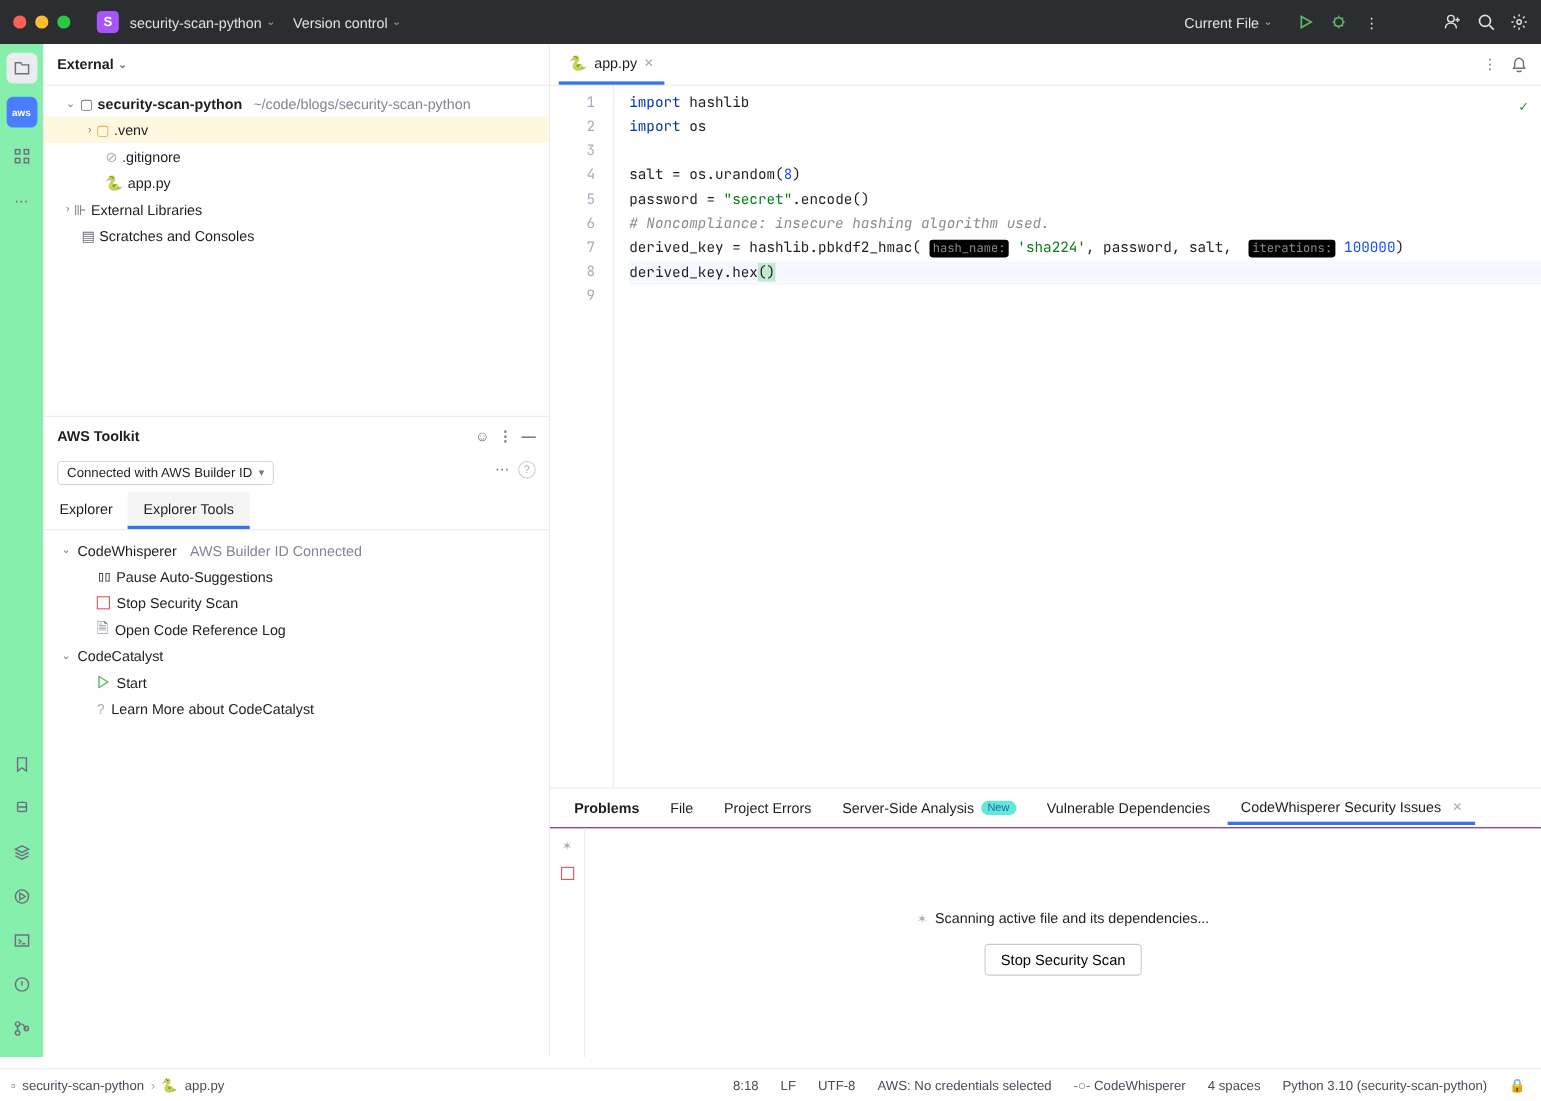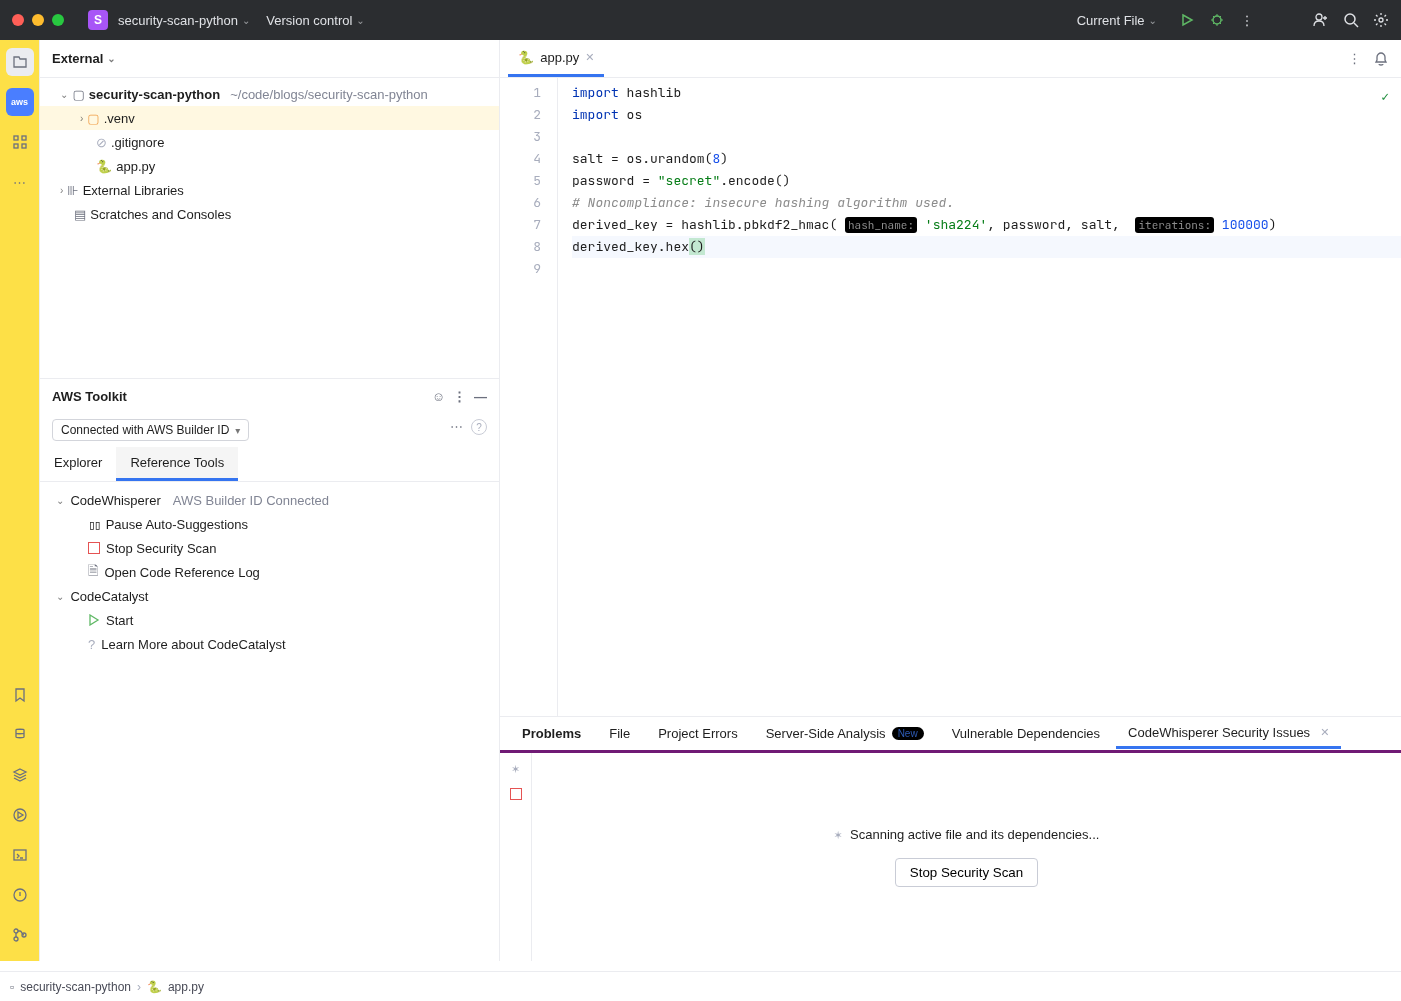--- a/index.html
+++ b/index.html
@@ -9,21 +9,21 @@
 .dot { width: 12px; height: 12px; border-radius: 50%; }
 .dot.red { background: #ff5f57; }
 .dot.yellow { background: #febc2e; }
 .dot.green { background: #28c840; }
 .proj-badge { width: 20px; height: 20px; background: #a855f7; border-radius: 4px; display: flex; align-items: center; justify-content: center; color: #fff; font-weight: 600; font-size: 12px; margin-right: 6px; }
 .titlebar-item { display: flex; align-items: center; gap: 4px; padding: 4px 8px; cursor: pointer; }
 .chev { font-size: 10px; opacity: 0.6; }
 .titlebar-right { margin-left: auto; display: flex; align-items: center; gap: 14px; }
 .icon { width: 16px; height: 16px; display: inline-flex; align-items: center; justify-content: center; }
 .main { display: flex; height: 921px; }
-.activity-bar { width: 40px; background: #fde047; border-right: 1px solid #ebecf0; display: flex; flex-direction: column; align-items: center; padding-top: 8px; gap: 12px; }
+.activity-bar { width: 40px; background: #86efac; border-right: 1px solid #ebecf0; display: flex; flex-direction: column; align-items: center; padding-top: 8px; gap: 12px; }
 .activity-bar .aitem { width: 28px; height: 28px; border-radius: 6px; display: flex; align-items: center; justify-content: center; cursor: pointer; }
 .activity-bar .aitem.active { background: #ebecf0; }
 .activity-bar .aitem.aws { background: #4a7eff; color:#fff; font-size:9px; font-weight:600; border-radius:6px; }
 .activity-bottom { margin-top: auto; display:flex; flex-direction:column; gap:12px; padding-bottom:12px; align-items:center; }
 .left-panel { width: 460px; display: flex; flex-direction: column; border-right: 1px solid #ebecf0; }
 .panel-header { height: 38px; display: flex; align-items: center; padding: 0 12px; border-bottom: 1px solid #ebecf0; font-weight: 600; gap:4px; }
 .tree { flex: 0 0 auto; padding: 4px 0; overflow: auto; height: 300px; }
 .tree-row { display: flex; align-items: center; height: 24px; padding-left: 8px; cursor: pointer; gap: 4px; }
 .tree-row.sel { background: #fff8e1; }
 .indent-1 { padding-left: 20px; }
@@ -53,24 +53,24 @@
 .code { padding:4px 0 0 14px; white-space:pre; flex:1; }
 .kw { color:#0033b3; }
 .str { color:#067d17; }
 .num { color:#1750eb; }
 .cmt { color:#8c8c8c; font-style:italic; }
 .hint-param { color:#8c8c8c; background:#000000; padding:1px 3px; border-radius:3px; font-size:11px; font-style:normal; }
 .caret-line { background:#f5f8fe; }
 .paren-hl { background:#c3e8d1; }
 .check { position:absolute; top:8px; right:12px; color:#1f8e3d; }
 .bottom-panel { height:245px; border-top:1px solid #ebecf0; display:flex; flex-direction:column; }
-.btabs { height:36px; display:flex; align-items:center; border-bottom:3px solid #701a75; padding-left:10px; gap:4px; }
+.btabs { height:36px; display:flex; align-items:center; border-bottom:1px solid #701a75; padding-left:10px; gap:4px; }
 .btab { padding:6px 12px; cursor:pointer; display:flex; align-items:center; gap:6px; }
 .btab.active { border-bottom:3px solid #3574f0; }
-.badge { background:#000000; color:#2e5bb5; font-size:10px; padding:1px 6px; border-radius:8px; }
+.badge { background:#5eead4; color:#2e5bb5; font-size:10px; padding:1px 6px; border-radius:8px; }
 .bcontent { flex:1; display:flex; }
 .bside { width:32px; border-right:1px solid #ebecf0; display:flex; flex-direction:column; align-items:center; padding-top:8px; gap:12px; }
 .bmain { flex:1; display:flex; flex-direction:column; align-items:center; justify-content:center; gap:16px; }
 .btn { border:1px solid #c9ccd6; background:#fff; padding:6px 14px; border-radius:4px; cursor:pointer; }
 .statusbar { height:30px; padding:0 14px 0 10px; display:flex; align-items:center; font-size:12px; color:#494b57; gap:14px; position:absolute; bottom:0; left:0; right:0; border-top:1px solid #ebecf0; }
 .statusbar .crumb { display:flex; align-items:center; gap:6px; }
 .statusbar .sright { margin-left:auto; display:flex; gap:20px; align-items:center; }
 svg { display:block; }
 .red-square { width:12px; height:12px; border:1.5px solid #e55353; }
 .pause-icon { letter-spacing:-2px; font-family:monospace; }
@@ -244,21 +244,21 @@
         <div class="conn-select">
           <span>Connected with AWS Builder ID</span>
           <span class="chev">▾</span>
         </div>
         <span class="spacer" style="flex:1;"></span>
         <span style="color:#6c707e;">⋯</span>
         <span style="color:#a8adbd;border:1px solid #c9ccd6;border-radius:50%;width:16px;height:16px;display:inline-flex;align-items:center;justify-content:center;font-size:10px;">?</span>
       </div>
       <div class="tabs">
         <div class="tab">Explorer</div>
-        <div class="tab active">Reference Tools</div>
+        <div class="tab active">Explorer Tools</div>
       </div>
       <div class="tool-tree">
         <div class="tool-row">
           <span class="chev">⌄</span>
           <span>CodeWhisperer</span>
           <span class="hint">AWS Builder ID Connected</span>
         </div>
         <div class="tool-row sub">
           <span class="pause-icon">▯▯</span>
           <span>Pause Auto-Suggestions</span>
@@ -354,13 +354,23 @@
 </div>
 
 <div class="statusbar">
   <div class="crumb">
     <span style="color:#6c707e;">▫</span>
     <span>security-scan-python</span>
     <span style="color:#a8adbd;">›</span>
     <span class="py-icon">🐍</span>
     <span>app.py</span>
   </div>
+  <div class="sright">
+    <span>8:18</span>
+    <span>LF</span>
+    <span>UTF-8</span>
+    <span>AWS: No credentials selected</span>
+    <span><span style="color:#6c707e;">-○- </span><span>CodeWhisperer</span></span>
+    <span>4 spaces</span>
+    <span>Python 3.10 (security-scan-python)</span>
+    <span style="color:#6c707e;">🔒</span>
+  </div>
 </div>
 
 </body></html>

